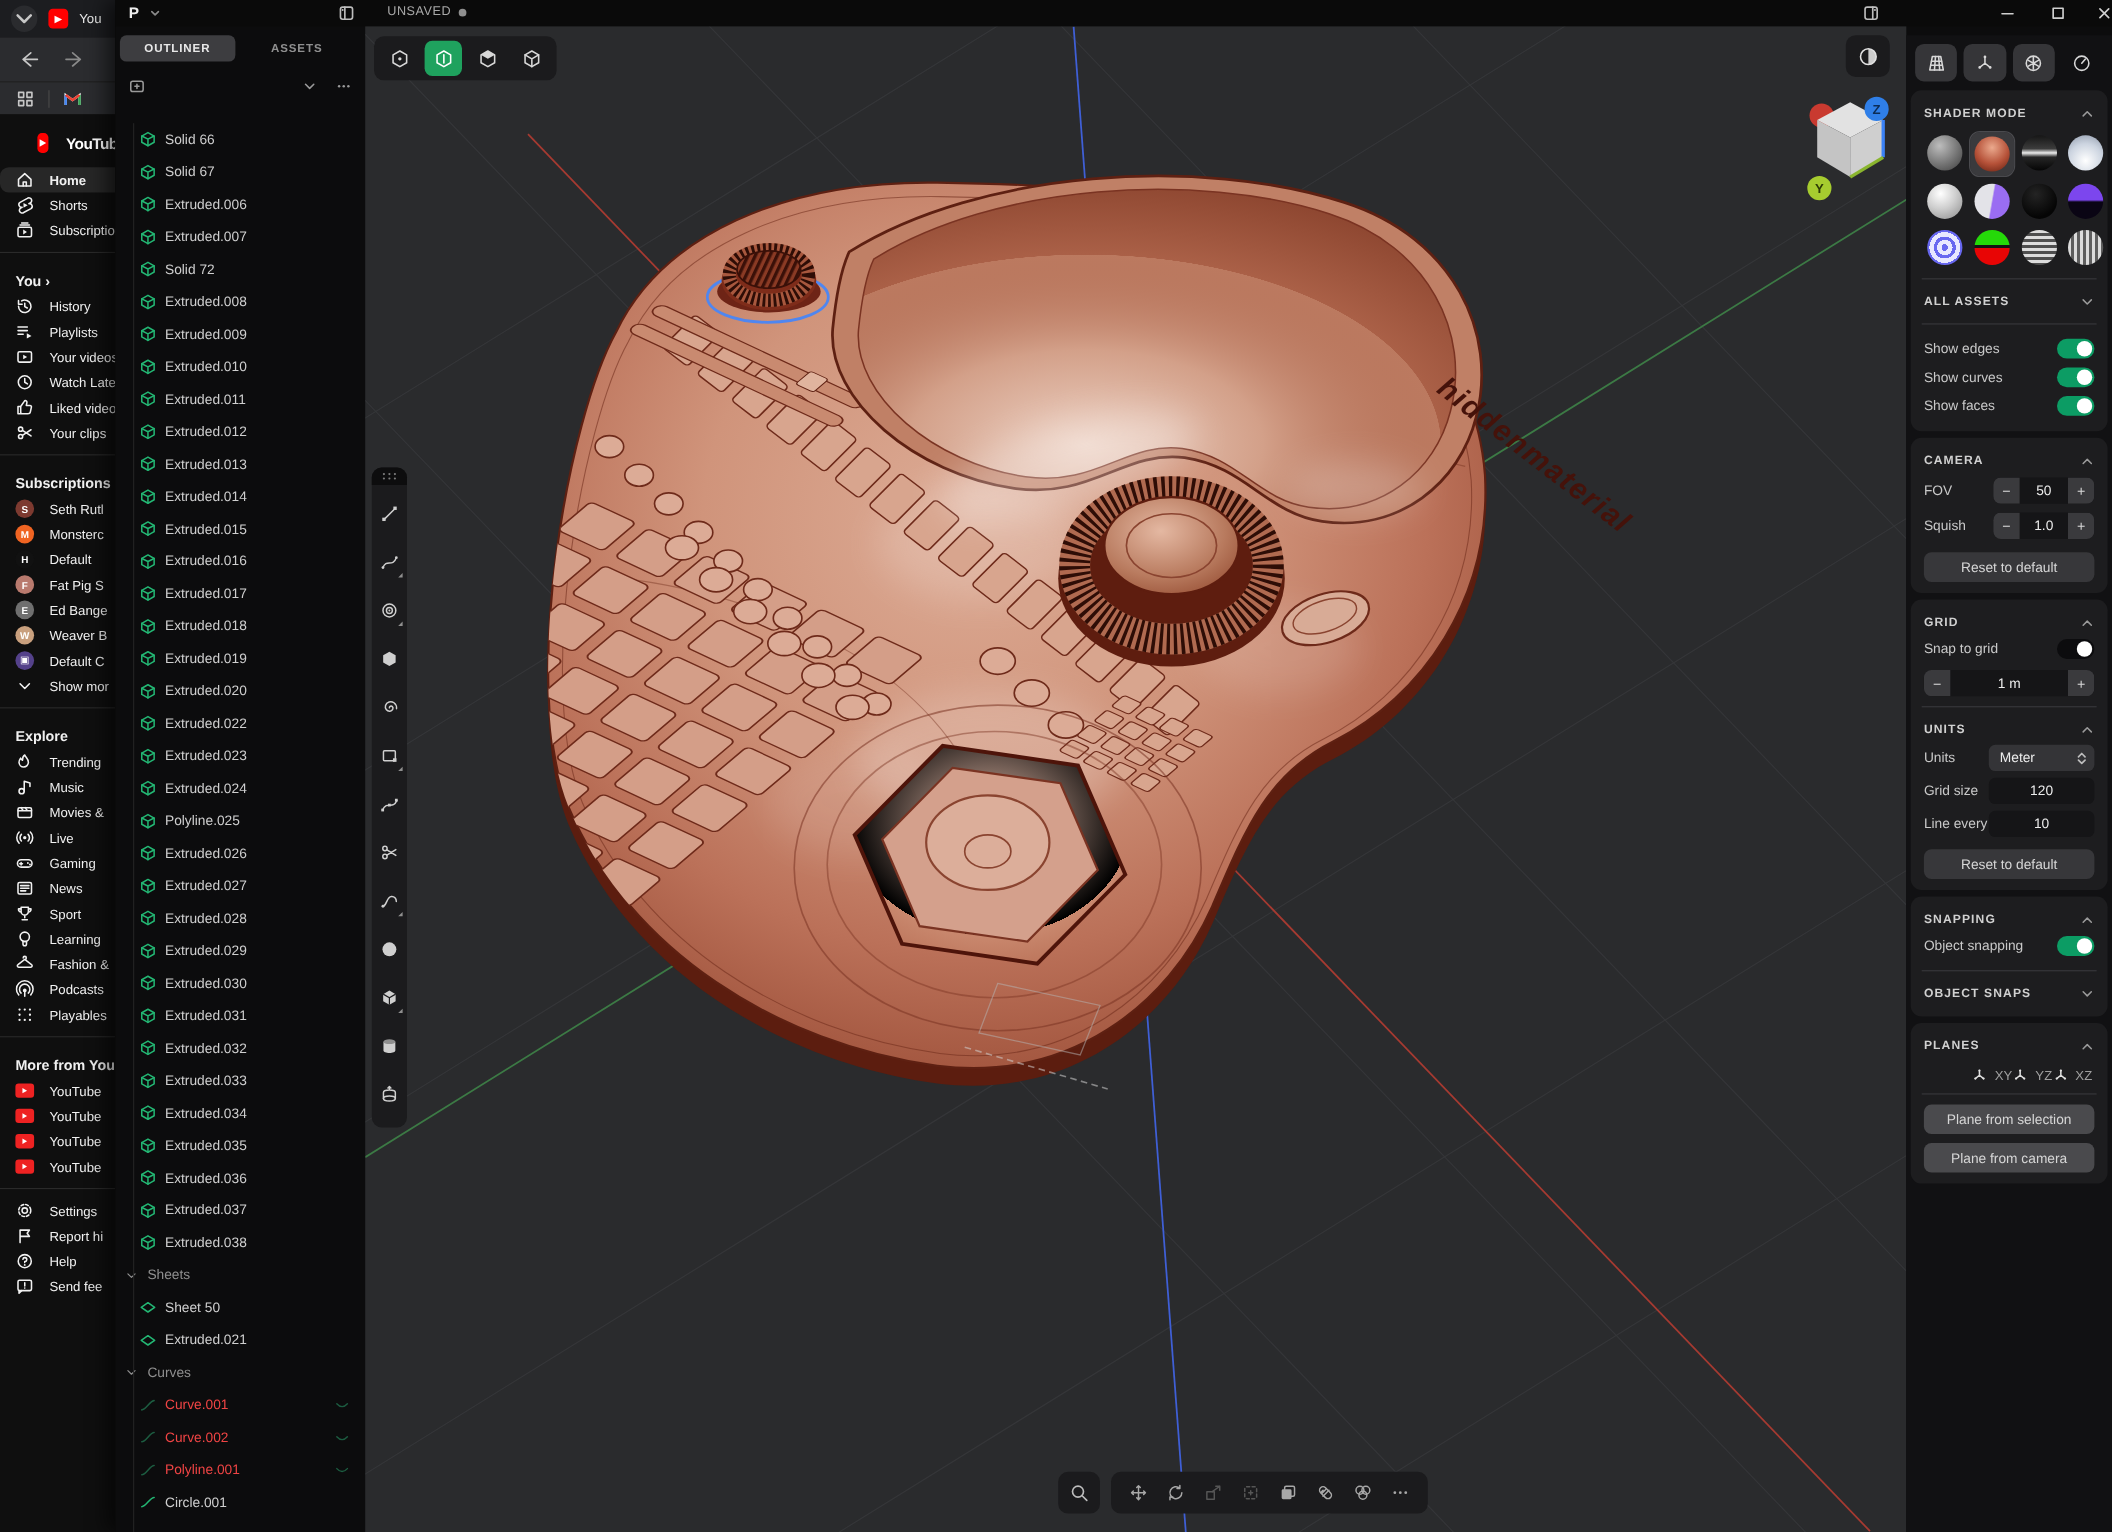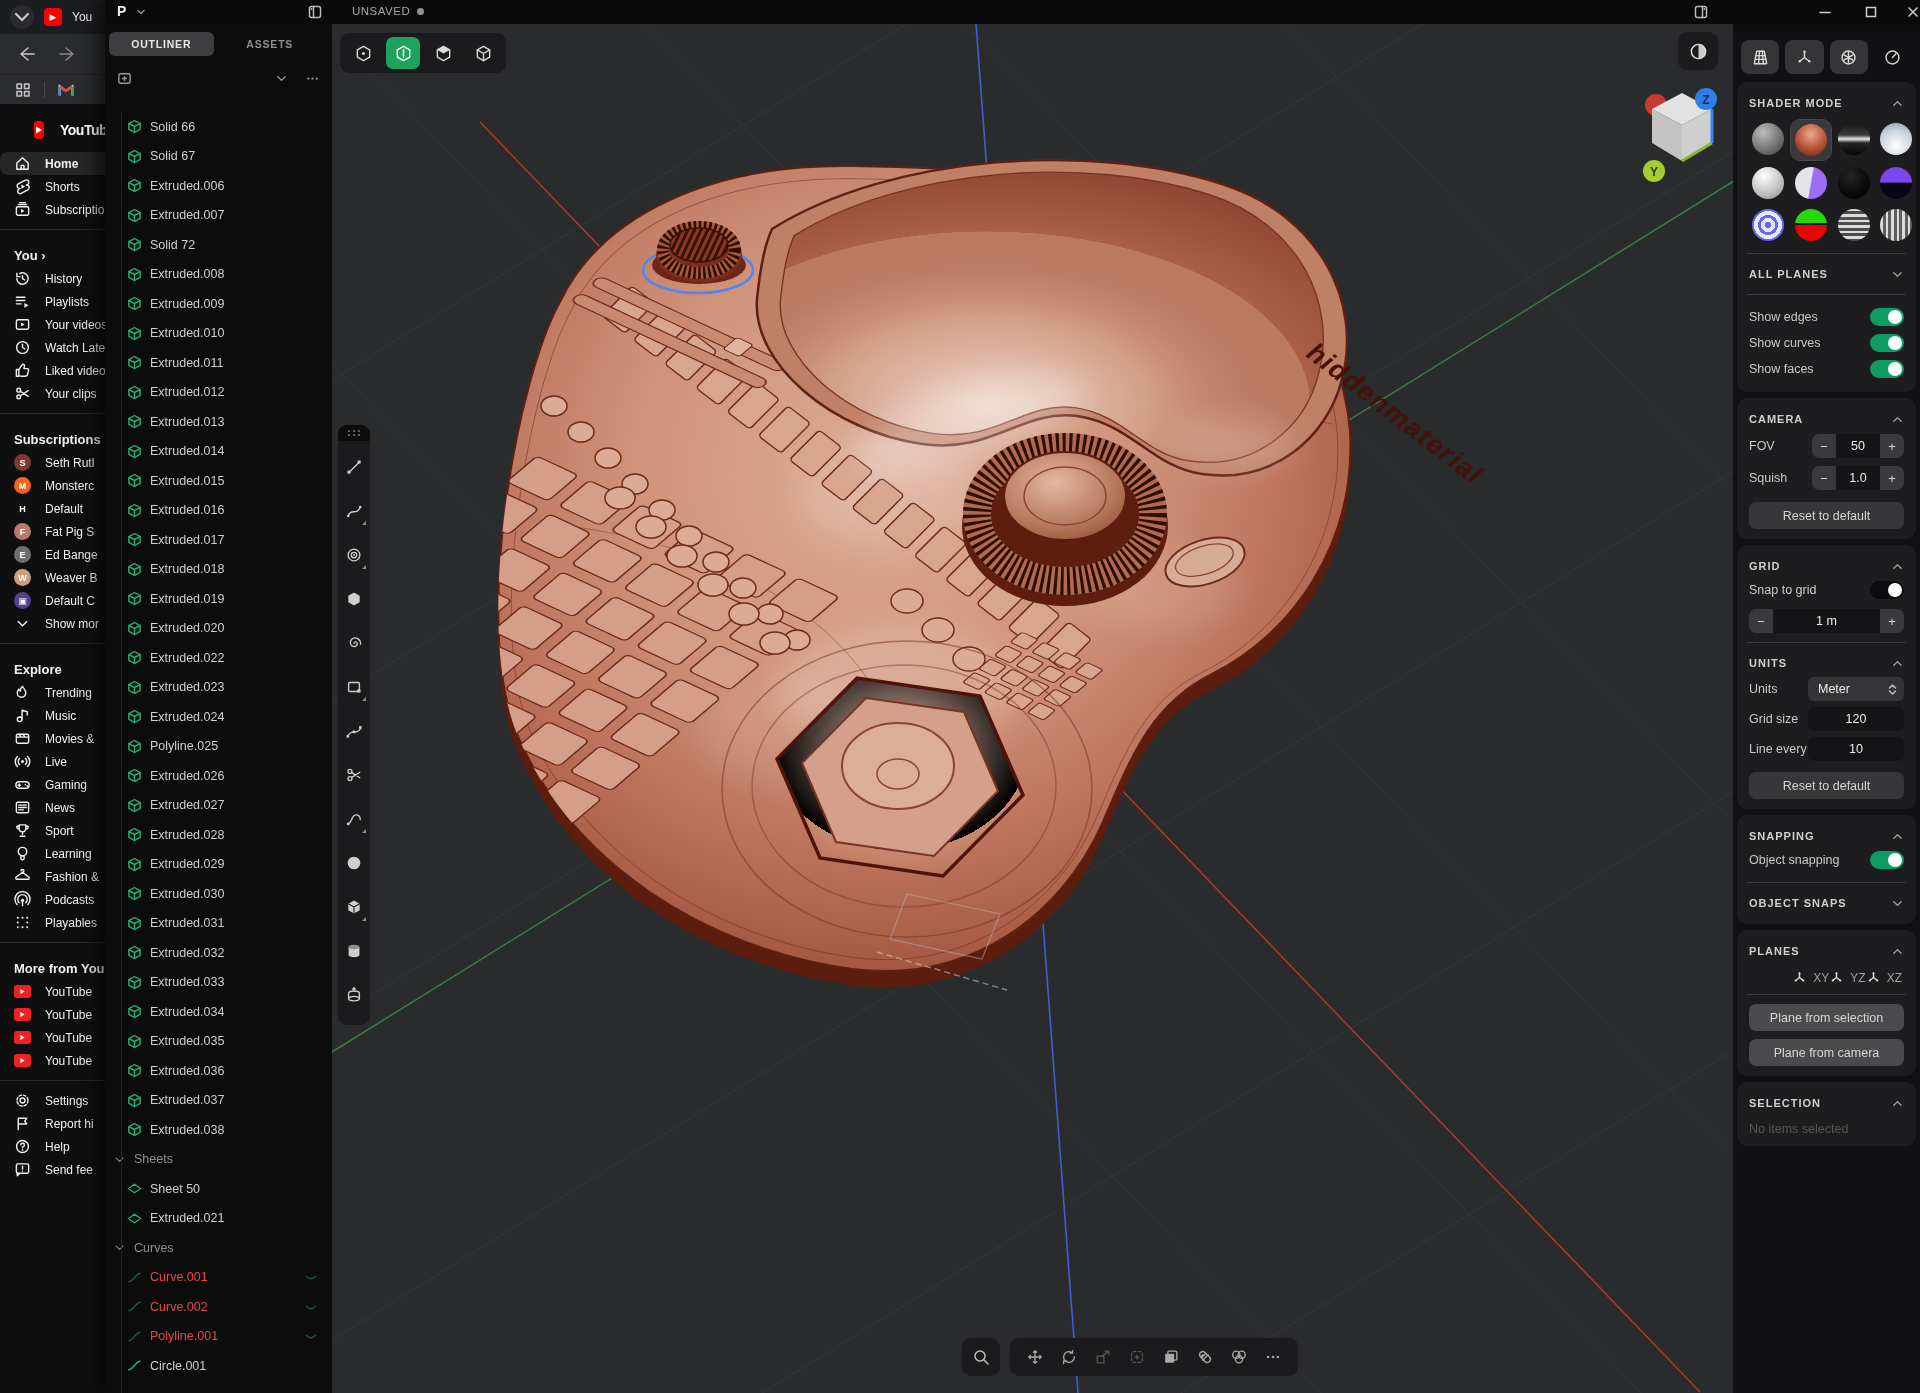--- a/index.html
+++ b/index.html
@@ -1553,21 +1553,21 @@
           </div>
           <div class="matcell">
             <div class="matball" style="background: repeating-linear-gradient(rgb(220, 220, 220) 0px, rgb(220, 220, 220) 2.5px, rgb(78, 78, 78) 2.5px, rgb(78, 78, 78) 5.5px);"></div>
           </div>
           <div class="matcell">
             <div class="matball" style="background: repeating-linear-gradient(90deg, rgb(220, 220, 220) 0px, rgb(220, 220, 220) 2.5px, rgb(94, 94, 94) 2.5px, rgb(94, 94, 94) 5.5px);"></div>
           </div>
         </div>
       <div class="hr"></div>
       <div class="sechead">
-        <span>ALL PLANES</span>
+        <span>ALL ASSETS</span>
         <span class="ic">
             <svg viewBox="0 0 14 14">
               <path class="s" d="M3 5l4 4 4-4"></path>
             </svg>
           </span>
       </div>
       <div class="hr"></div>
       <div id="display-toggles">
           <div class="togrow">
             <span>Show edges</span>
@@ -1740,25 +1740,14 @@
               </svg>
             </span>
             <span>XZ</span>
           </div>
         </div>
       <div class="hr"></div>
       <div class="fullbtn light">Plane from selection</div>
       <div class="fullbtn light">Plane from camera</div>
     </div>
 
-    <div class="card">
-      <div class="sechead">
-        <span>SELECTION</span>
-        <span class="ic">
-            <svg viewBox="0 0 14 14">
-              <path class="s" d="M3 9l4-4 4 4"></path>
-            </svg>
-          </span>
-      </div>
-      <div class="emptysel">No items selected</div>
-    </div>
   </div>
 </div>
 
 </body></html>

